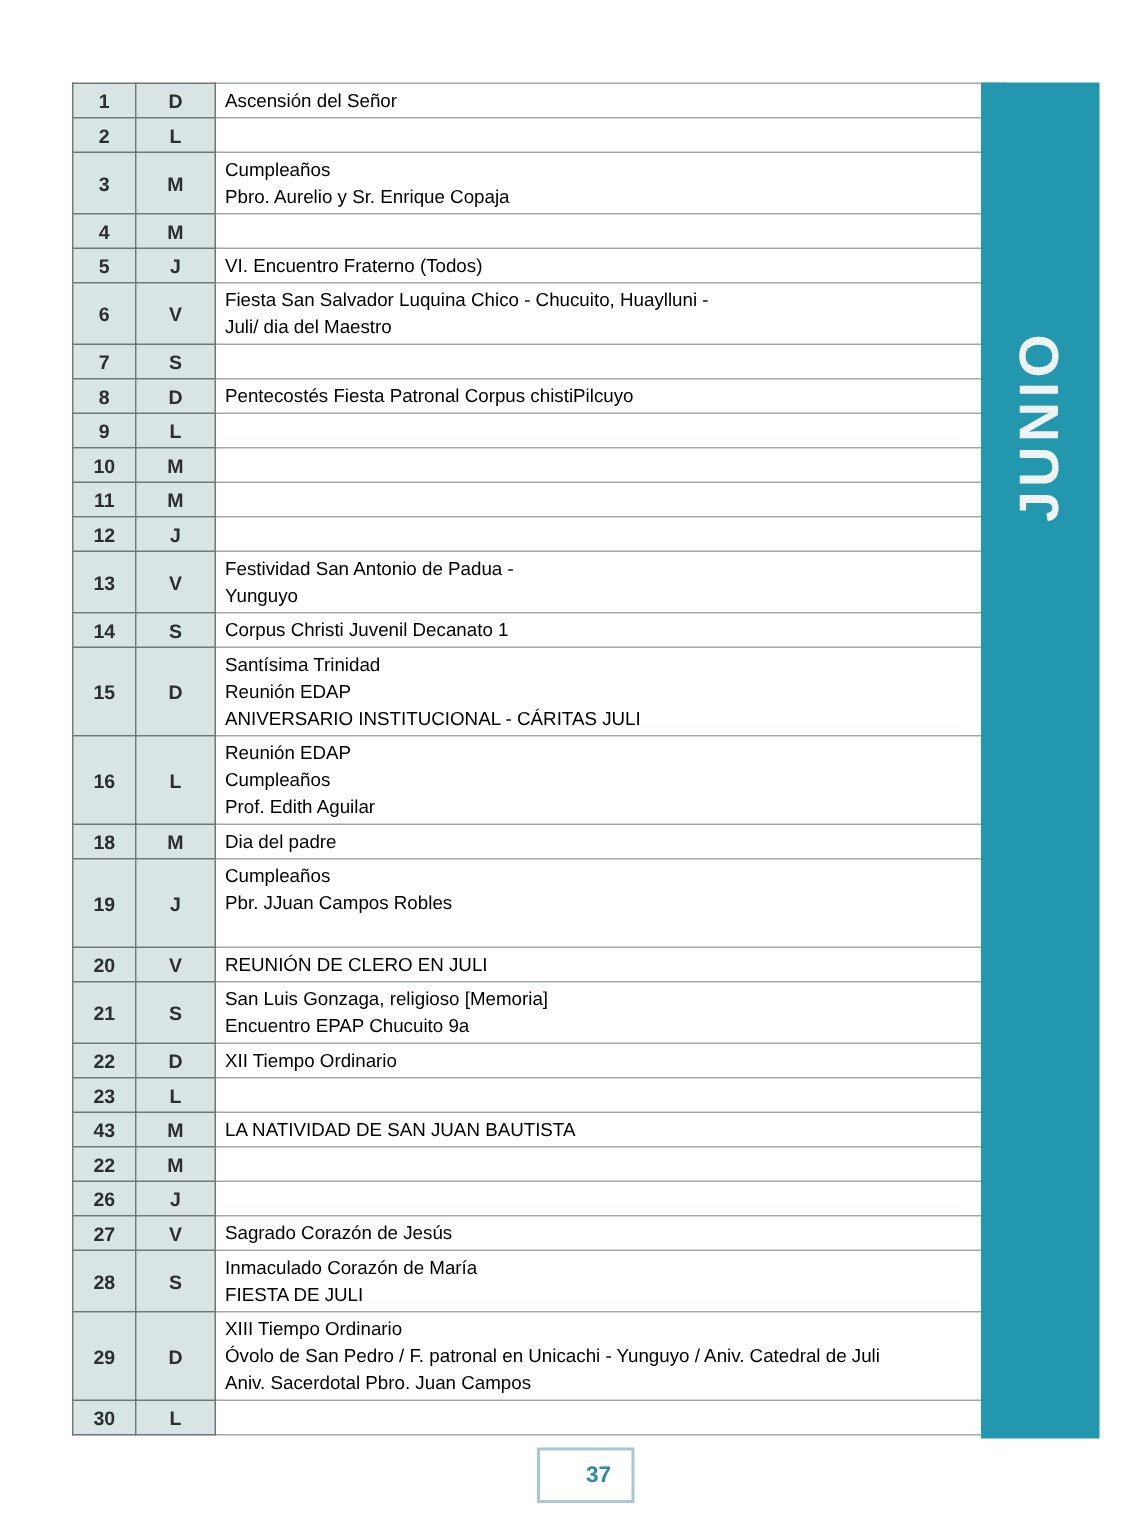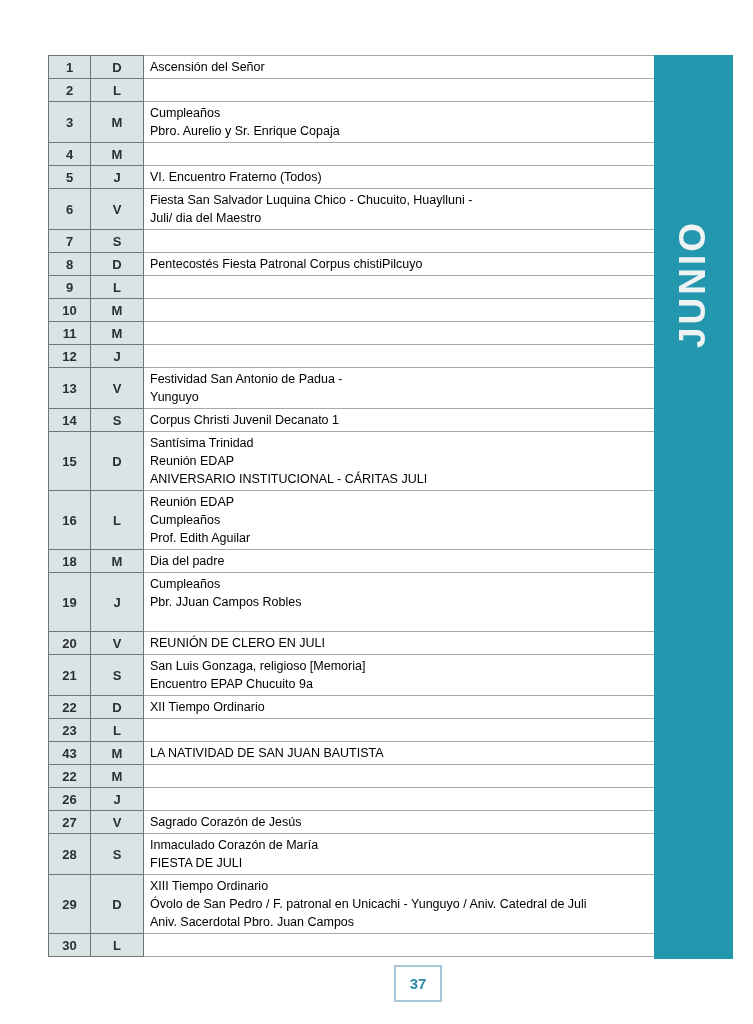--- a/index.html
+++ b/index.html
@@ -77,29 +77,30 @@
     font-size: 37px;
     font-weight: bold;
     letter-spacing: 3px;
     color: #f0f3f3;
     white-space: nowrap;
   }
 
   
   .page-number-box {
     position: absolute;
-    left: 394px;
+    left: 358px;
     top: 965px;
     width: 44px;
     height: 33px;
     background: #ffffff;
     border: 2px solid #a7c6d8;
     display: flex;
     align-items: center;
     justify-content: center;
+    padding-left: 17px;
   }
   .page-number {
     font-size: 15px;
     font-weight: bold;
     color: #2a8ba4;
   }
 </style>
 </head>
 <body>
 

